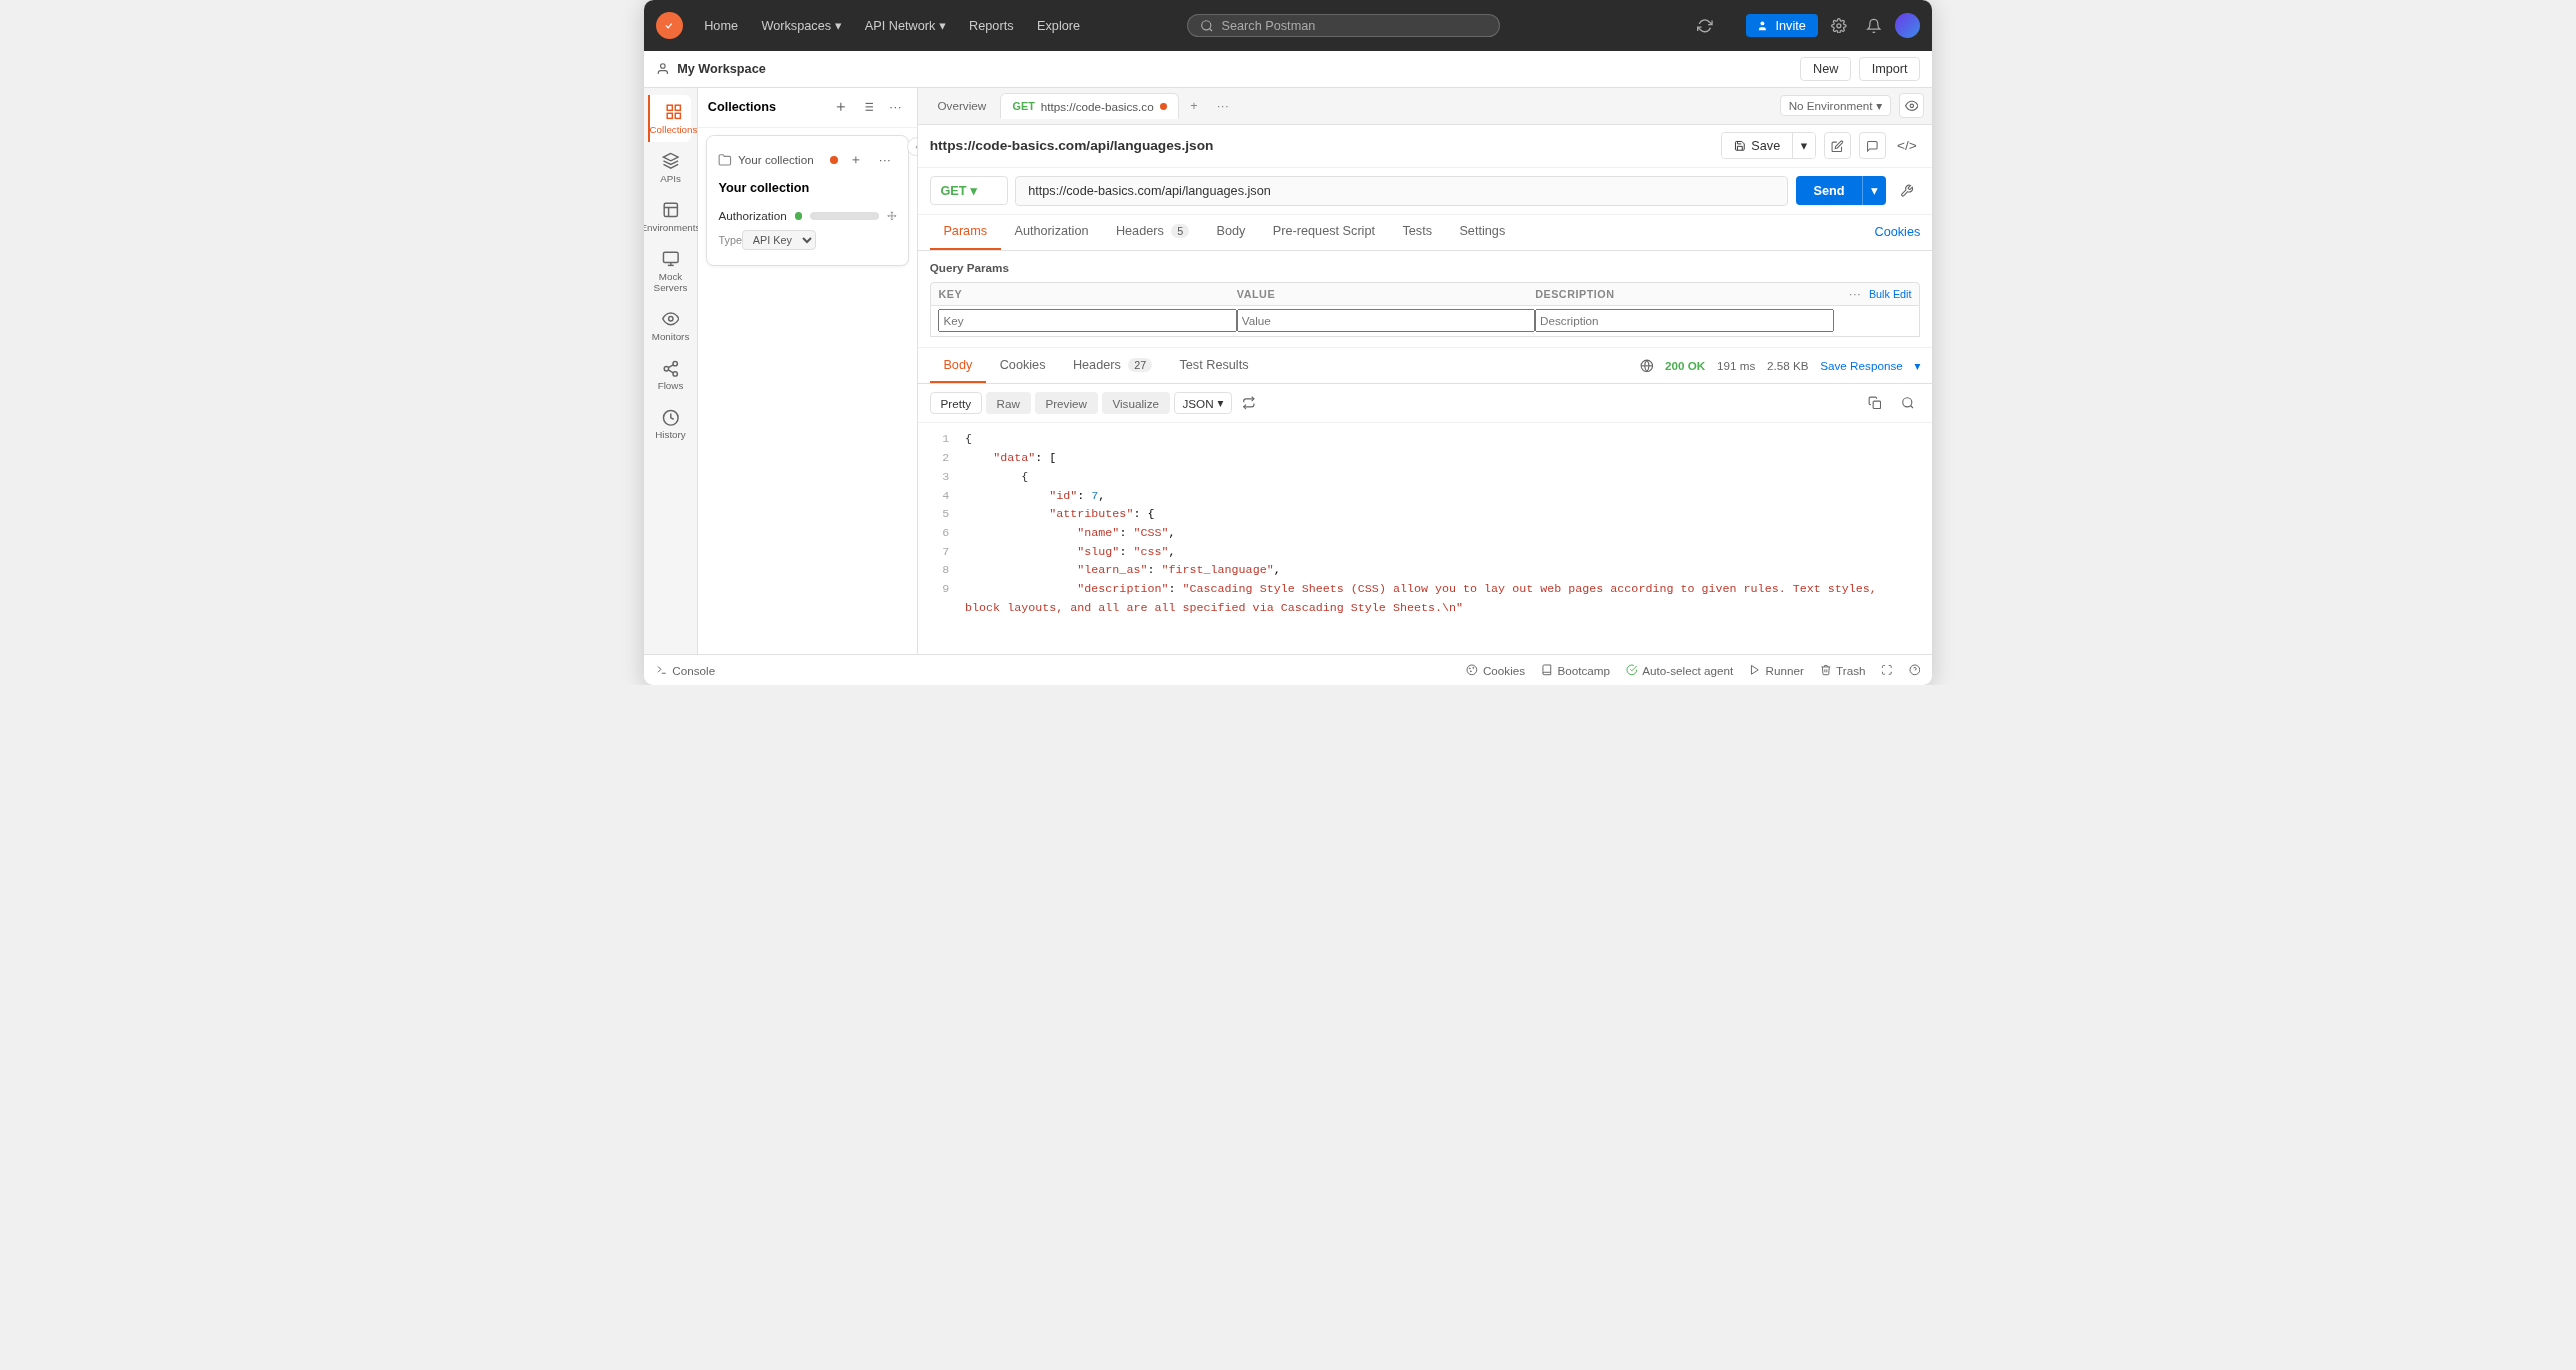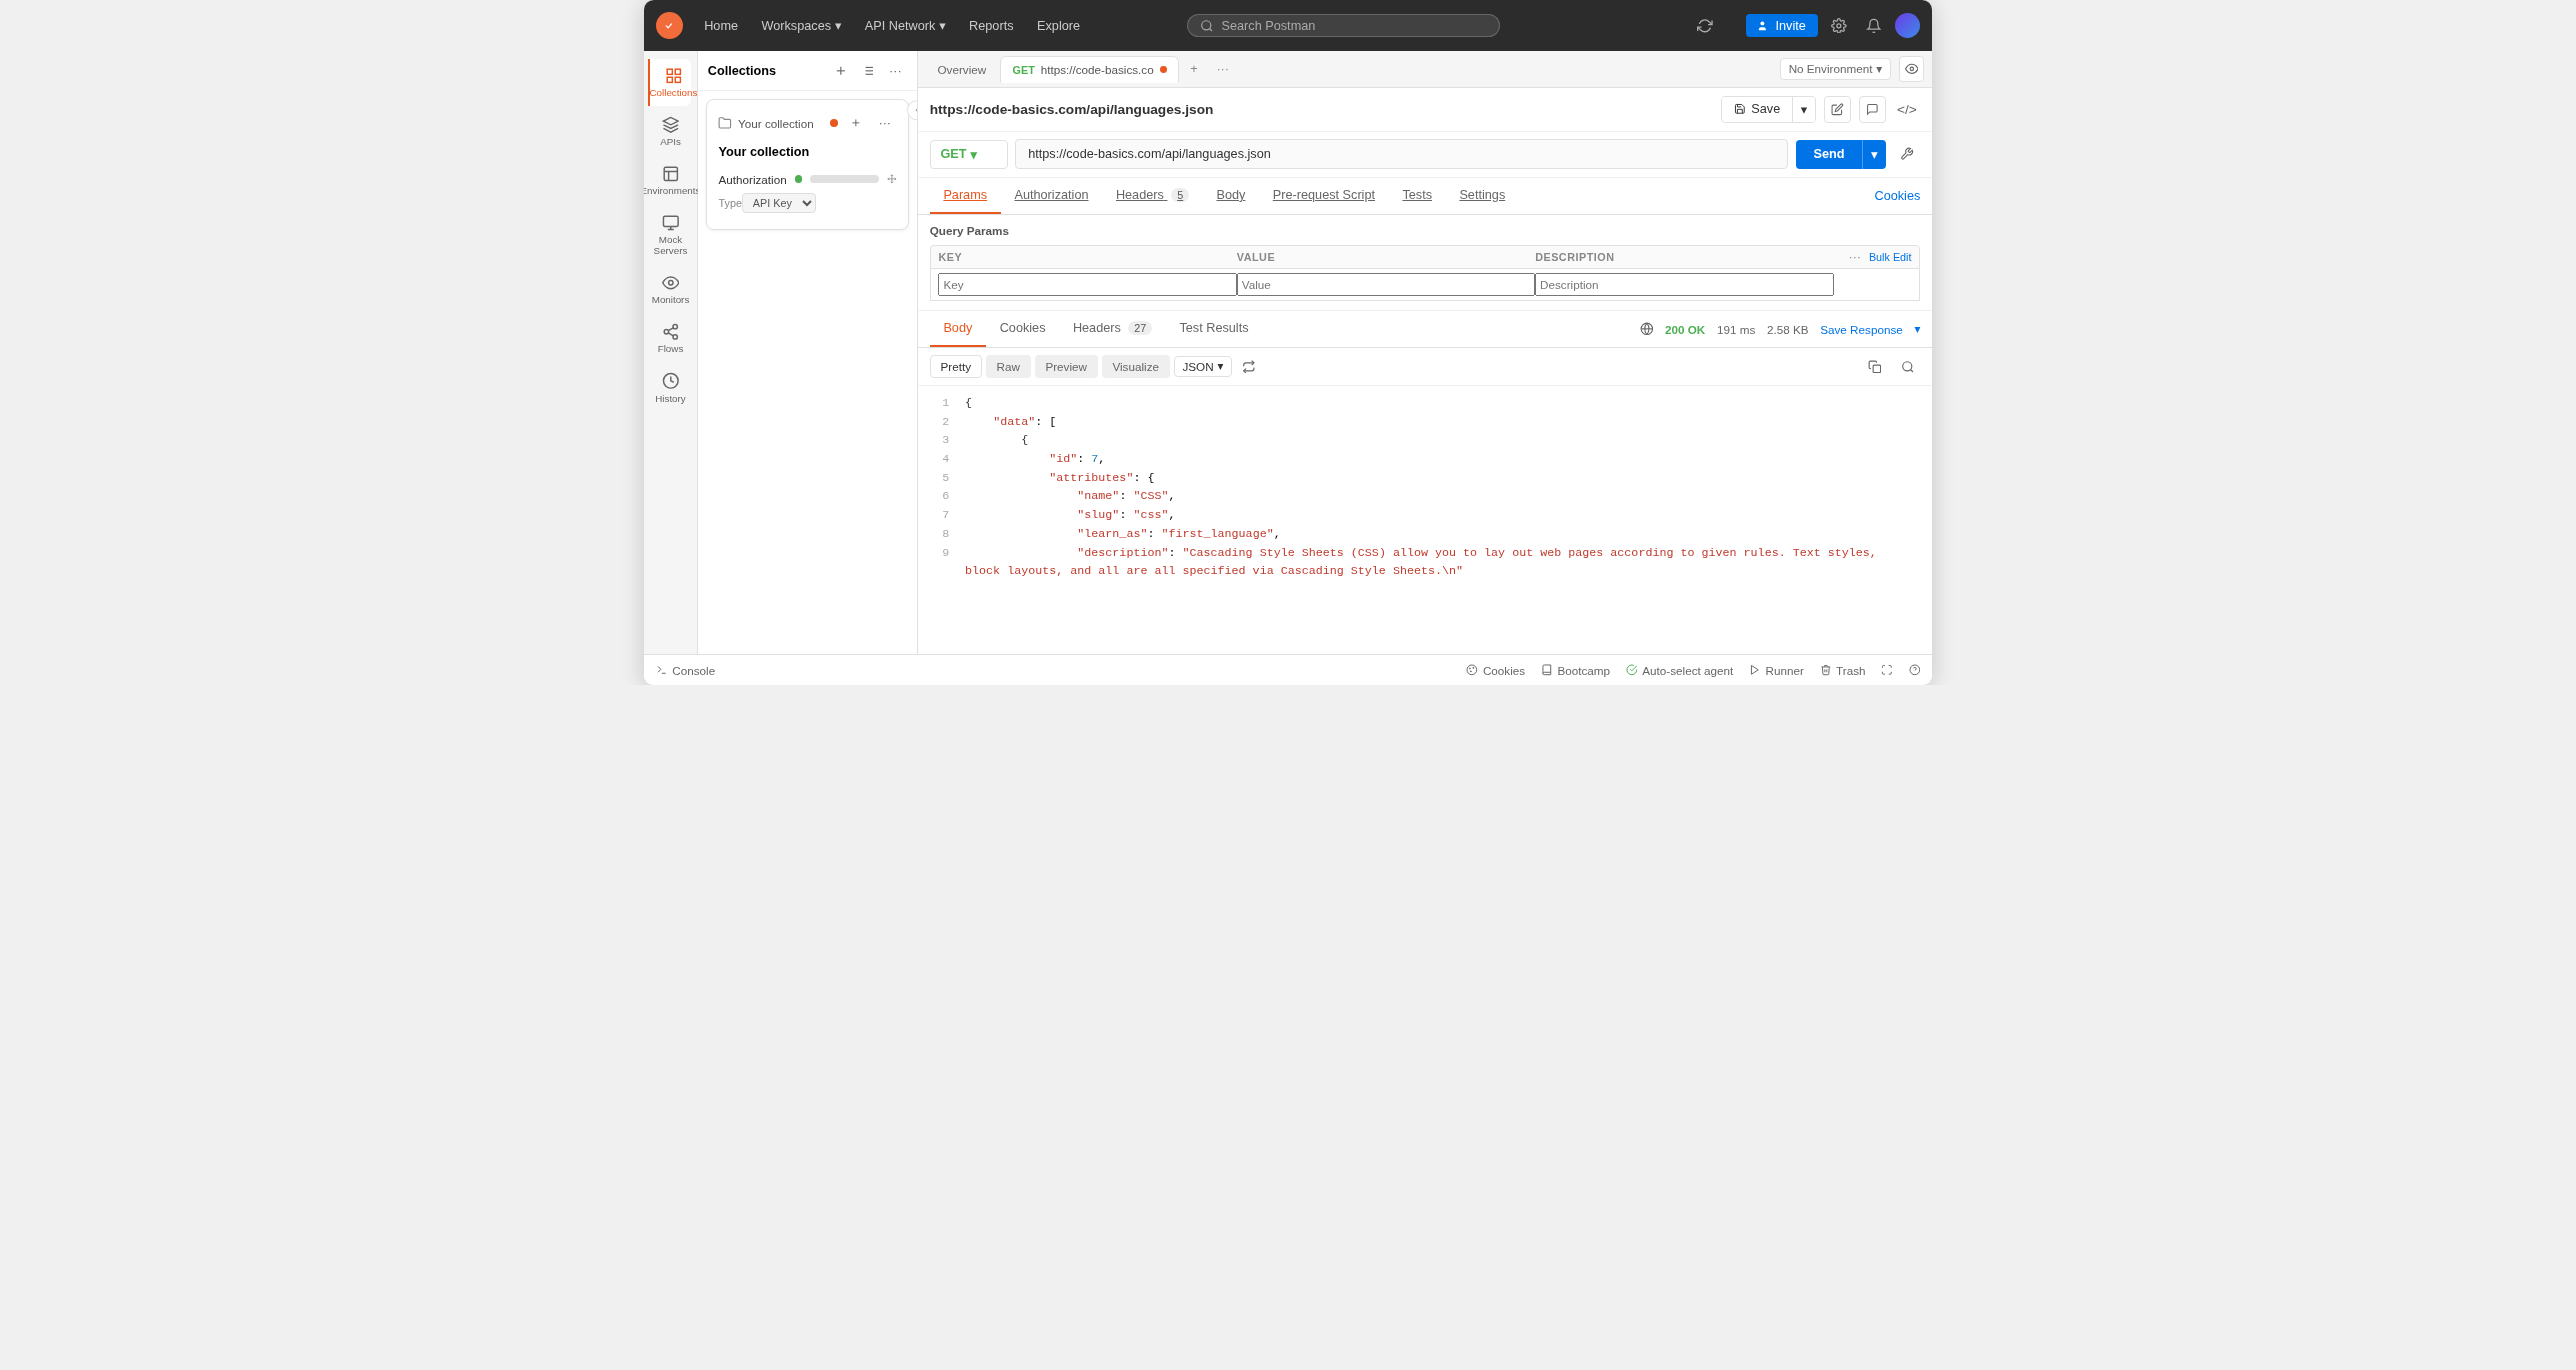--- a/index.html
+++ b/index.html
@@ -89,21 +89,21 @@
     .request-line { display: flex; align-items: center; padding: 7.8px 11.7px; gap: 7.8px; border-bottom: 1px solid #f0f0f0; flex-shrink: 0; }
     .method-select { border: 1px solid #e0e0e0; border-radius: 3.9px; padding: 5.9px 9.8px; font-size: 12.7px; font-weight: 600; color: #4caf50; background: #fff; cursor: pointer; display: flex; align-items: center; gap: 3.9px; min-width: 78px; }
     .url-input { flex: 1; border: 1px solid #e0e0e0; border-radius: 3.9px; padding: 6.9px 11.7px; font-size: 12.7px; color: #333; background: #fafafa; }
     .send-btn-group { display: flex; border-radius: 3.9px; overflow: hidden; }
     .send-btn { background: #0073e6; color: white; border: none; padding: 6.9px 17.6px; font-size: 12.7px; font-weight: 600; cursor: pointer; }
     .send-dropdown { background: #0073e6; color: white; border: none; border-left: 1px solid rgba(255,255,255,0.3); padding: 6.9px 7.8px; cursor: pointer; }
     .side-btn { width: 27px; height: 27px; display: flex; align-items: center; justify-content: center; cursor: pointer; color: #666; }
 
     
     .req-tabs { display: flex; align-items: center; padding: 0 11.7px; border-bottom: 1px solid #e0e0e0; flex-shrink: 0; }
-    .req-tab { padding: 9.8px 13.7px; font-size: 12.7px; cursor: pointer; color: #666; border-bottom: 2px solid transparent; text-decoration: underline; }
+    .req-tab { padding: 9.8px 13.7px; font-size: 12.7px; cursor: pointer; color: #666; border-bottom: 2px solid transparent; }
     .req-tab.active { color: #e8571e; border-bottom-color: #e8571e; }
     .req-tab-badge { background: #eee; border-radius: 9.8px; padding: 1px 5.9px; font-size: 10.8px; color: #555; margin-left: 3.9px; }
     .cookies-link { margin-left: auto; color: #0073e6; font-size: 12.7px; cursor: pointer; }
 
     
     .params-section { padding: 9.8px 11.7px; border-bottom: 1px solid #f0f0f0; flex-shrink: 0; }
     .params-title { font-size: 11.7px; font-weight: 600; color: #555; margin-bottom: 7.8px; }
     .params-table { width: 100%; }
     .params-table-header { display: flex; align-items: center; padding: 3.9px 7.8px; background: #fafafa; border: 1px solid #e0e0e0; border-radius: 3.9px 3.9px 0 0; }
     .param-col-key { flex: 2; font-size: 10.8px; font-weight: 600; color: #888; text-transform: uppercase; letter-spacing: 0.5px; }
@@ -216,20 +216,31 @@
       <div class="nav-icon-btn">
         <svg width="15.7" height="15.7" viewBox="0 0 24 24" fill="none" stroke="#aaa" stroke-width="2">
             <path d="M18 8A6 6 0 006 8c0 7-3 9-3 9h18s-3-2-3-9"></path>
             <path d="M13.73 21a2 2 0 01-3.46 0"></path>
           </svg>
       </div>
       <div class="avatar-circle"></div>
     </div>
   </div>
 
+  <div style="display:flex;align-items:center;padding:5.9px 11.7px;background:#fff;border-bottom:1px solid #e0e0e0;gap:7.8px;flex-shrink:0;">
+    <svg width="13.7" height="13.7" viewBox="0 0 24 24" fill="none" stroke="#666" stroke-width="2">
+        <path d="M20 21v-2a4 4 0 00-4-4H8a4 4 0 00-4 4v2"></path>
+        <circle cx="12" cy="7" r="4"></circle>
+      </svg>
+    <span style="font-size:12.7px;font-weight:600;color:#333;">My Workspace</span>
+    <div style="margin-left:auto;display:flex;gap:7.8px;">
+      <button style="border:1px solid #e0e0e0;background:#fff;border-radius:3.9px;padding:3.9px 11.7px;font-size:12.7px;cursor:pointer;color:#333;">New</button>
+      <button style="border:1px solid #e0e0e0;background:#fff;border-radius:3.9px;padding:3.9px 11.7px;font-size:12.7px;cursor:pointer;color:#333;">Import</button>
+    </div>
+  </div>
 
   <div class="main-area">
 
     <div class="sidebar-icons">
       <div class="sidebar-icon-item active">
         <svg viewBox="0 0 24 24" fill="none" stroke="currentColor" stroke-width="2">
             <rect x="3" y="3" width="7" height="7"></rect>
             <rect x="14" y="3" width="7" height="7"></rect>
             <rect x="3" y="14" width="7" height="7"></rect>
             <rect x="14" y="14" width="7" height="7"></rect>

